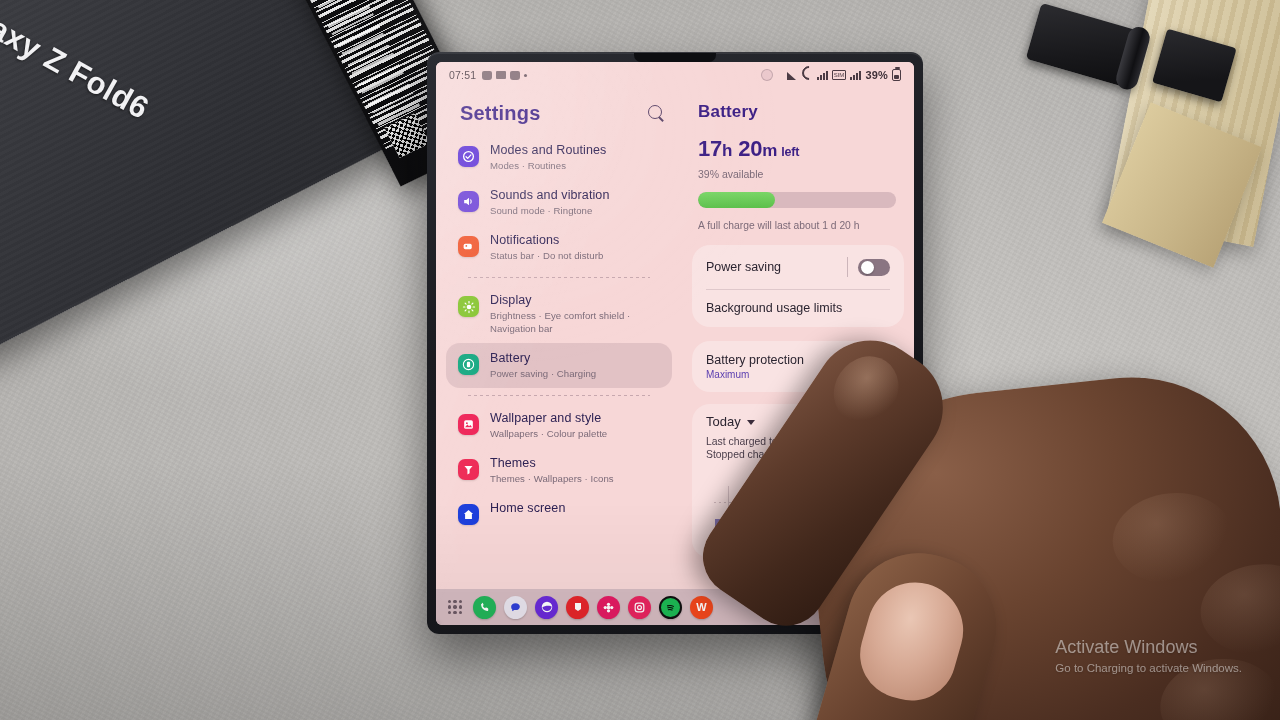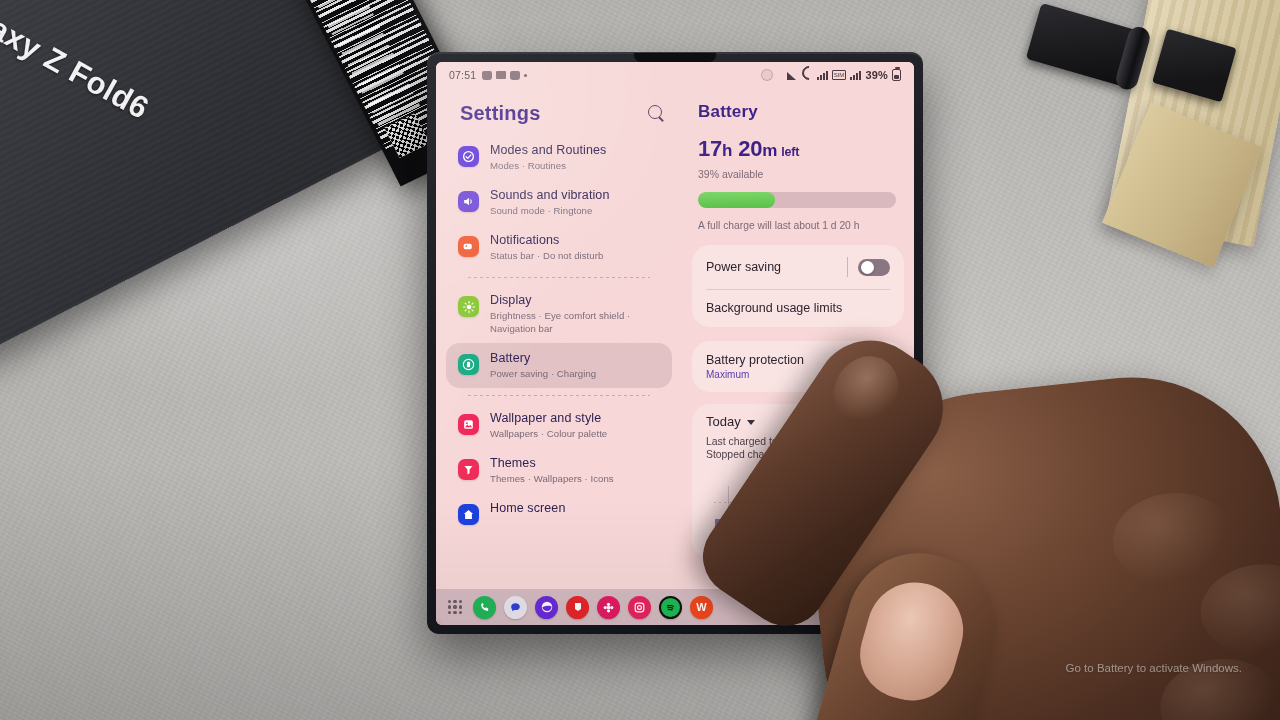--- a/index.html
+++ b/index.html
@@ -770,14 +770,15 @@
     <div class="knuckle k2"></div>
     <div class="knuckle k3"></div>
   </div>
   <div class="thumb">
     <div class="nail"></div>
   </div>
   <div class="finger-index"></div>
 </div>
 
 <div class="watermark">
-  <div class="wm-sub">Go to Battery to activate Windows.</div>
+  <div class="wm-title">Activate Windows</div>
+  <div class="wm-sub">Go to Charging to activate Windows.</div>
 </div>
 
 </body></html>

